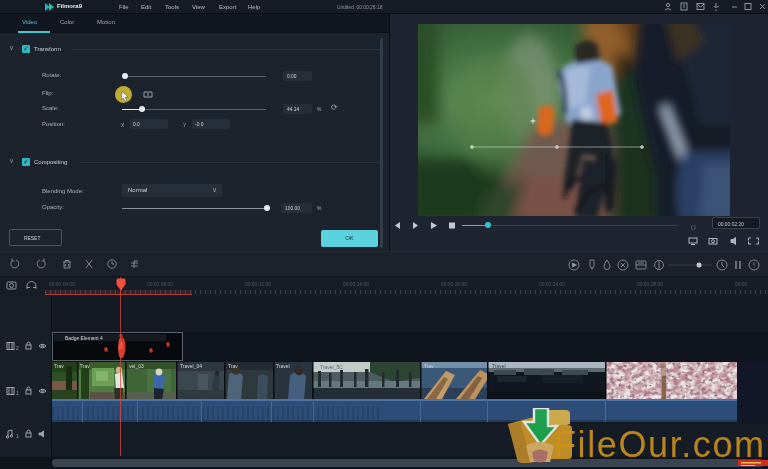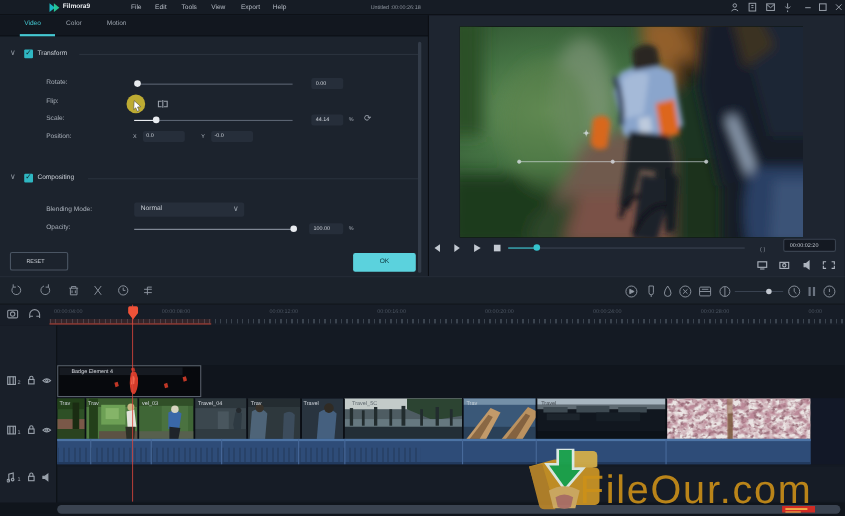--- a/index.html
+++ b/index.html
@@ -496,21 +496,21 @@
     <div class="abs" style="left:120px;top:-19px;width:1px;height:179px;background:rgba(220,70,60,.75);"></div>
     <svg class="abs" width="10" height="13" style="left:116px;top:-18px;" viewBox="0 0 10 13">
       <path d="M2 0.5 h6 a1.5 1.5 0 0 1 1.5 1.5 v4.5 l-4.5 6 -4.5 -6 V2 a1.5 1.5 0 0 1 1.5 -1.5z" fill="#ee5238"></path>
     </svg>
   </div>
 
   <div class="abs" style="left:0;top:457px;width:768px;height:12px;background:#10151c;">
     <div class="abs" style="left:52px;top:2px;width:712px;height:8px;background:#3a4350;border-radius:4px;"></div>
   </div>
 
-  <div class="abs" style="left:473px;top:408px;width:268px;height:58px;" id="wm">
+  <div class="abs" style="left:500px;top:408px;width:268px;height:58px;" id="wm">
     <svg class="abs" width="268" height="58" viewBox="0 0 268 58">
       <g opacity="0.93">
         <path d="M40 2 h26 a4 4 0 0 1 4 4 v10 l-10 3 -22 -5z" fill="#d8b14a"></path>
         <path d="M8 16 l22 -6 q4 -1 6 2 l4 5 h28 a4 4 0 0 1 4 4 v26 a4 4 0 0 1 -4 4 H22 q-4 0 -5 -4z" fill="#cc9526"></path>
         <path d="M8 16 l9 35 q1 4 5 4 h10 l-12 -41z" fill="#b8852a"></path>
         <path d="M34 0 h14 v18 h9 L40.5 37 24 14 h10 z" fill="#1ea84e" stroke="#e9f5ec" stroke-width="2.4"></path>
         <path d="M26 38 q14 -8 28 0 l-4 16 h-20 z" fill="#d8b166"></path>
         <path d="M32 44 q8 -5 16 0 l-2 9 q-6 3 -12 0z" fill="#b4766a"></path>
       </g>
       <text x="54" y="49" font-size="36" fill="#cc9119" opacity="0.9" letter-spacing="1.6" font-family="Liberation Sans">FileOur.com</text>

